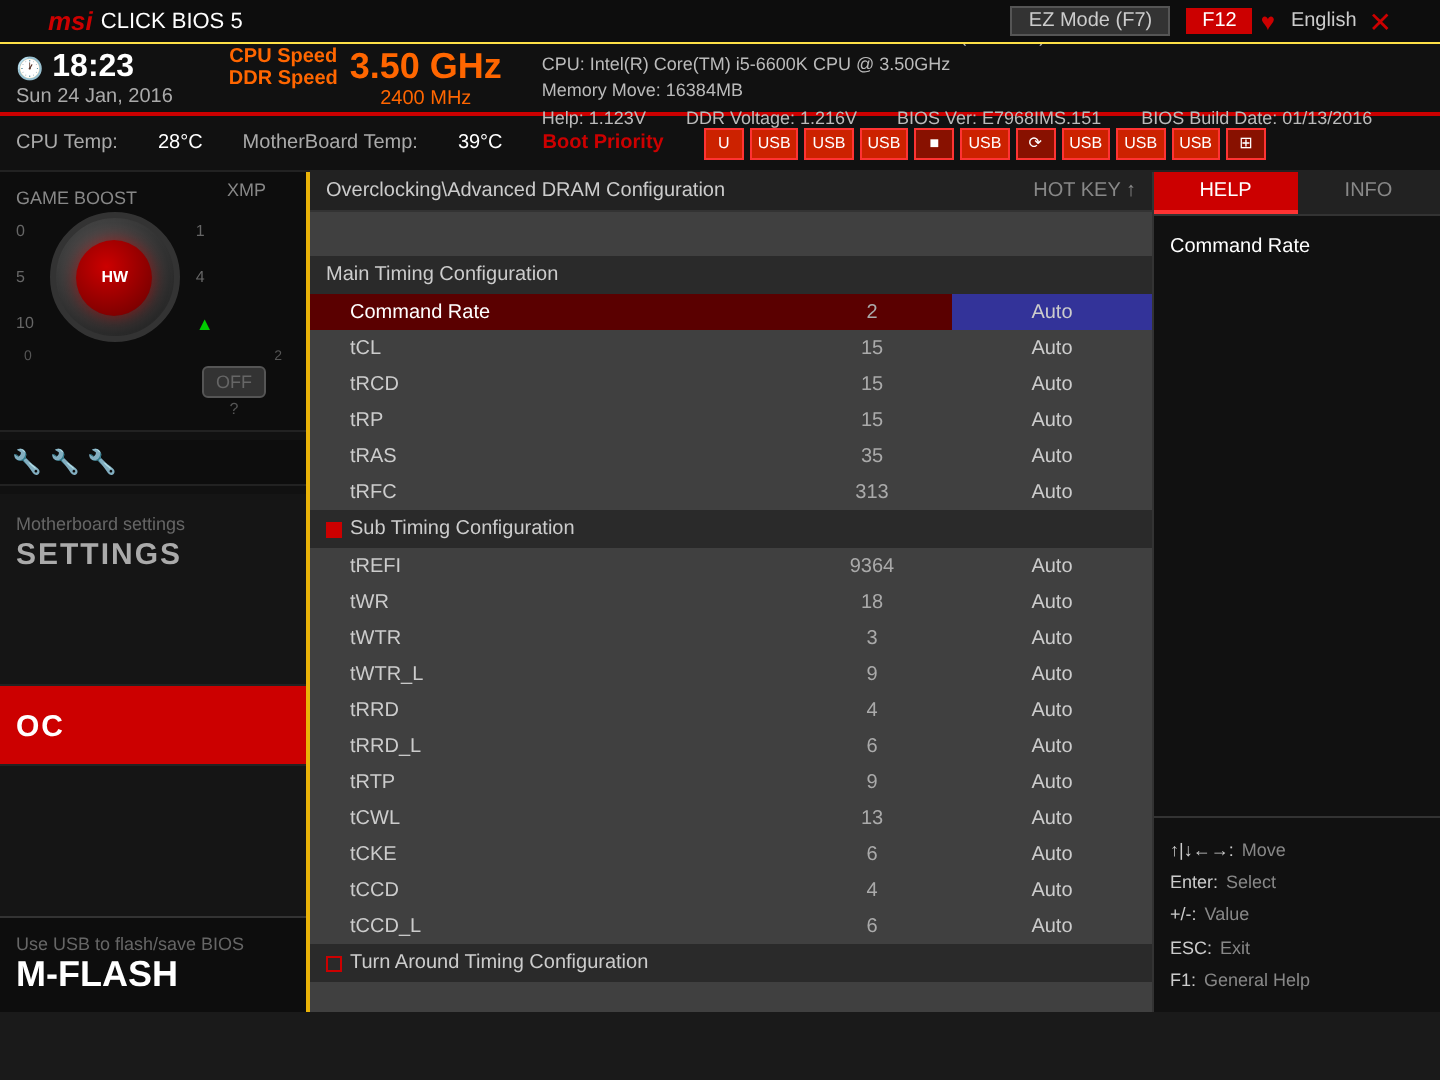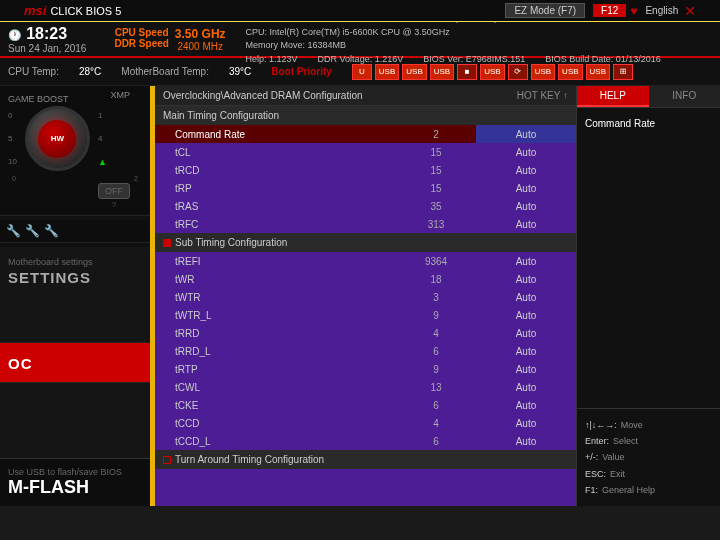--- a/index.html
+++ b/index.html
@@ -76,21 +76,21 @@
     .date-block {
       color: #aaa;
       font-size: 10px;
       margin-right: 16px;
     }
     .cpu-speed-block {
       text-align: center;
       margin-right: 20px;
     }
     .cpu-speed-label { color: #ff6600; font-size: 10px; font-weight: bold; }
-    .cpu-speed-value { color: #ff6600; font-size: 12px; font-weight: bold; }
+    .cpu-speed-value { color: #ff6600; font-size: 18px; font-weight: bold; }
     .cpu-freq { color: #ff6600; font-size: 10px; }
     .mb-info {
       flex: 1;
       font-size: 9px;
       color: #bbb;
       line-height: 1.5;
     }
 
     
     .second-bar {
@@ -131,21 +131,21 @@
     
     .main-layout {
       display: flex;
       height: 420px;
     }
 
     
     .left-sidebar {
       width: 155px;
       background: #111;
-      border-right: 5px solid #eab308;
+      border-right: 2px solid #eab308;
       display: flex;
       flex-direction: column;
     }
     .sidebar-top {
       height: 130px;
       background: #0d0d0d;
       position: relative;
       padding: 8px;
       border-bottom: 1px solid #222;
     }
@@ -244,24 +244,25 @@
     .wrench-row {
       display: flex;
       gap: 4px;
       margin: 4px 0;
     }
     .wrench-icon { color: #555; font-size: 12px; cursor: pointer; }
 
     
     .main-content {
       flex: 1;
-      background: #4c1d95;
+      background: #404040;
       overflow: hidden;
       display: flex;
       flex-direction: column;
+      gap: 22px;
     }
     .breadcrumb-bar {
       background: #222;
       padding: 4px 8px;
       display: flex;
       align-items: center;
       justify-content: space-between;
       border-bottom: 1px solid #333;
     }
     .breadcrumb-text {

